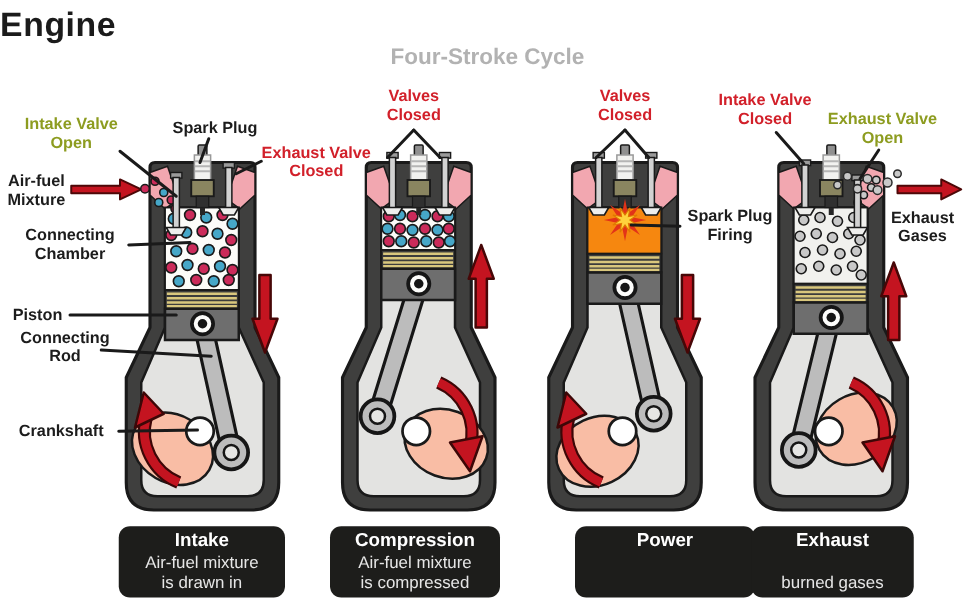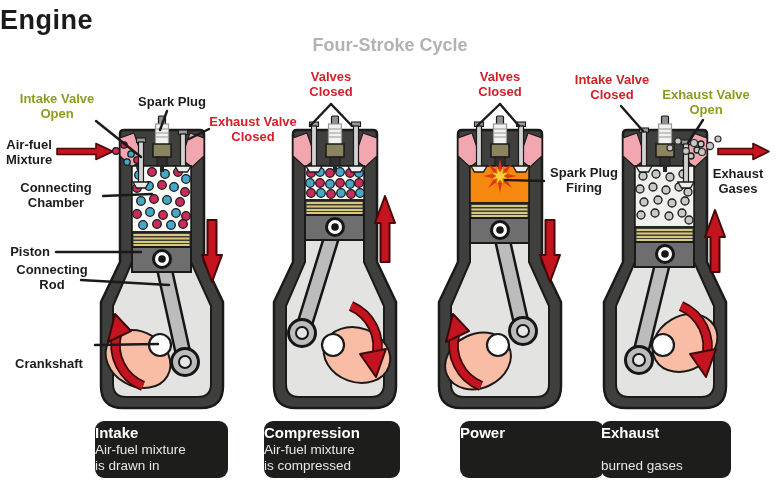--- a/index.html
+++ b/index.html
@@ -10,21 +10,21 @@
   .subtitle{position:absolute;left:0;top:35px;width:100%;text-align:center;
          font-size:18px;font-weight:700;color:#b2b2b2;}
   .lbl{position:absolute;font-size:13px;font-weight:700;line-height:15px;
        text-align:center;transform:translateX(-50%);white-space:nowrap;color:#1c1c1c;}
   .lbl.left-align{transform:none;text-align:center;}
   .c-red{color:#d2202a;}
   .c-olive{color:#8d9c20;}
   .engine{position:absolute;width:170px;height:300px;top:112px;}
   .overlay{position:absolute;left:0;top:0;width:780px;height:483px;pointer-events:none;}
   .stroke-box{position:absolute;top:421px;height:57px;background:#1d1d1b;border-radius:9px;
-       color:#ffffff;box-sizing:border-box;padding-top:3px;}
+       color:#ffffff;text-align:center;box-sizing:border-box;padding-top:3px;}
   .stroke-title{font-size:15px;font-weight:700;color:#ffffff;line-height:18px;}
   .stroke-desc{font-size:13.5px;color:#e6e6e6;line-height:16px;}
 </style>
 </head>
 <body>
 
 <div class="stage">
 
   <div class="title">Engine</div>
   <div class="subtitle">Four-Stroke Cycle</div>
@@ -291,21 +291,21 @@
       </g>
     </svg>
 
   <div class="lbl c-olive" style="left:57px;top:91px"><span>Intake Valve</span><br><span>Open</span></div>
   <div class="lbl" style="left:172px;top:94px"><span>Spark Plug</span></div>
   <div class="lbl c-red" style="left:253px;top:114px"><span>Exhaust Valve</span><br><span>Closed</span></div>
   <div class="lbl left-align" style="left:6px;top:137px"><span>Air-fuel</span><br><span>Mixture</span></div>
   <div class="lbl" style="left:56px;top:180px"><span>Connecting</span><br><span>Chamber</span></div>
   <div class="lbl" style="left:30px;top:244px"><span>Piston</span></div>
   <div class="lbl" style="left:52px;top:262px"><span>Connecting</span><br><span>Rod</span></div>
-  <div class="lbl" style="left:49px;top:356px"><span>Crankshaft</span></div>
+  <div class="lbl" style="left:49px;top:337px"><span>Crankshaft</span></div>
   <div class="lbl c-red" style="left:331px;top:69px"><span>Valves</span><br><span>Closed</span></div>
   <div class="lbl c-red" style="left:500px;top:69px"><span>Valves</span><br><span>Closed</span></div>
   <div class="lbl" style="left:584px;top:165px"><span>Spark Plug</span><br><span>Firing</span></div>
   <div class="lbl c-red" style="left:612px;top:72px"><span>Intake Valve</span><br><span>Closed</span></div>
   <div class="lbl c-olive" style="left:706px;top:87px"><span>Exhaust Valve</span><br><span>Open</span></div>
   <div class="lbl" style="left:738px;top:166px"><span>Exhaust</span><br><span>Gases</span></div>
 
   <div class="stroke-box" style="left:95px;width:133px">
     <div class="stroke-title">Intake</div>
     <div class="stroke-desc"><span>Air-fuel mixture</span><br><span>is drawn in</span></div>

